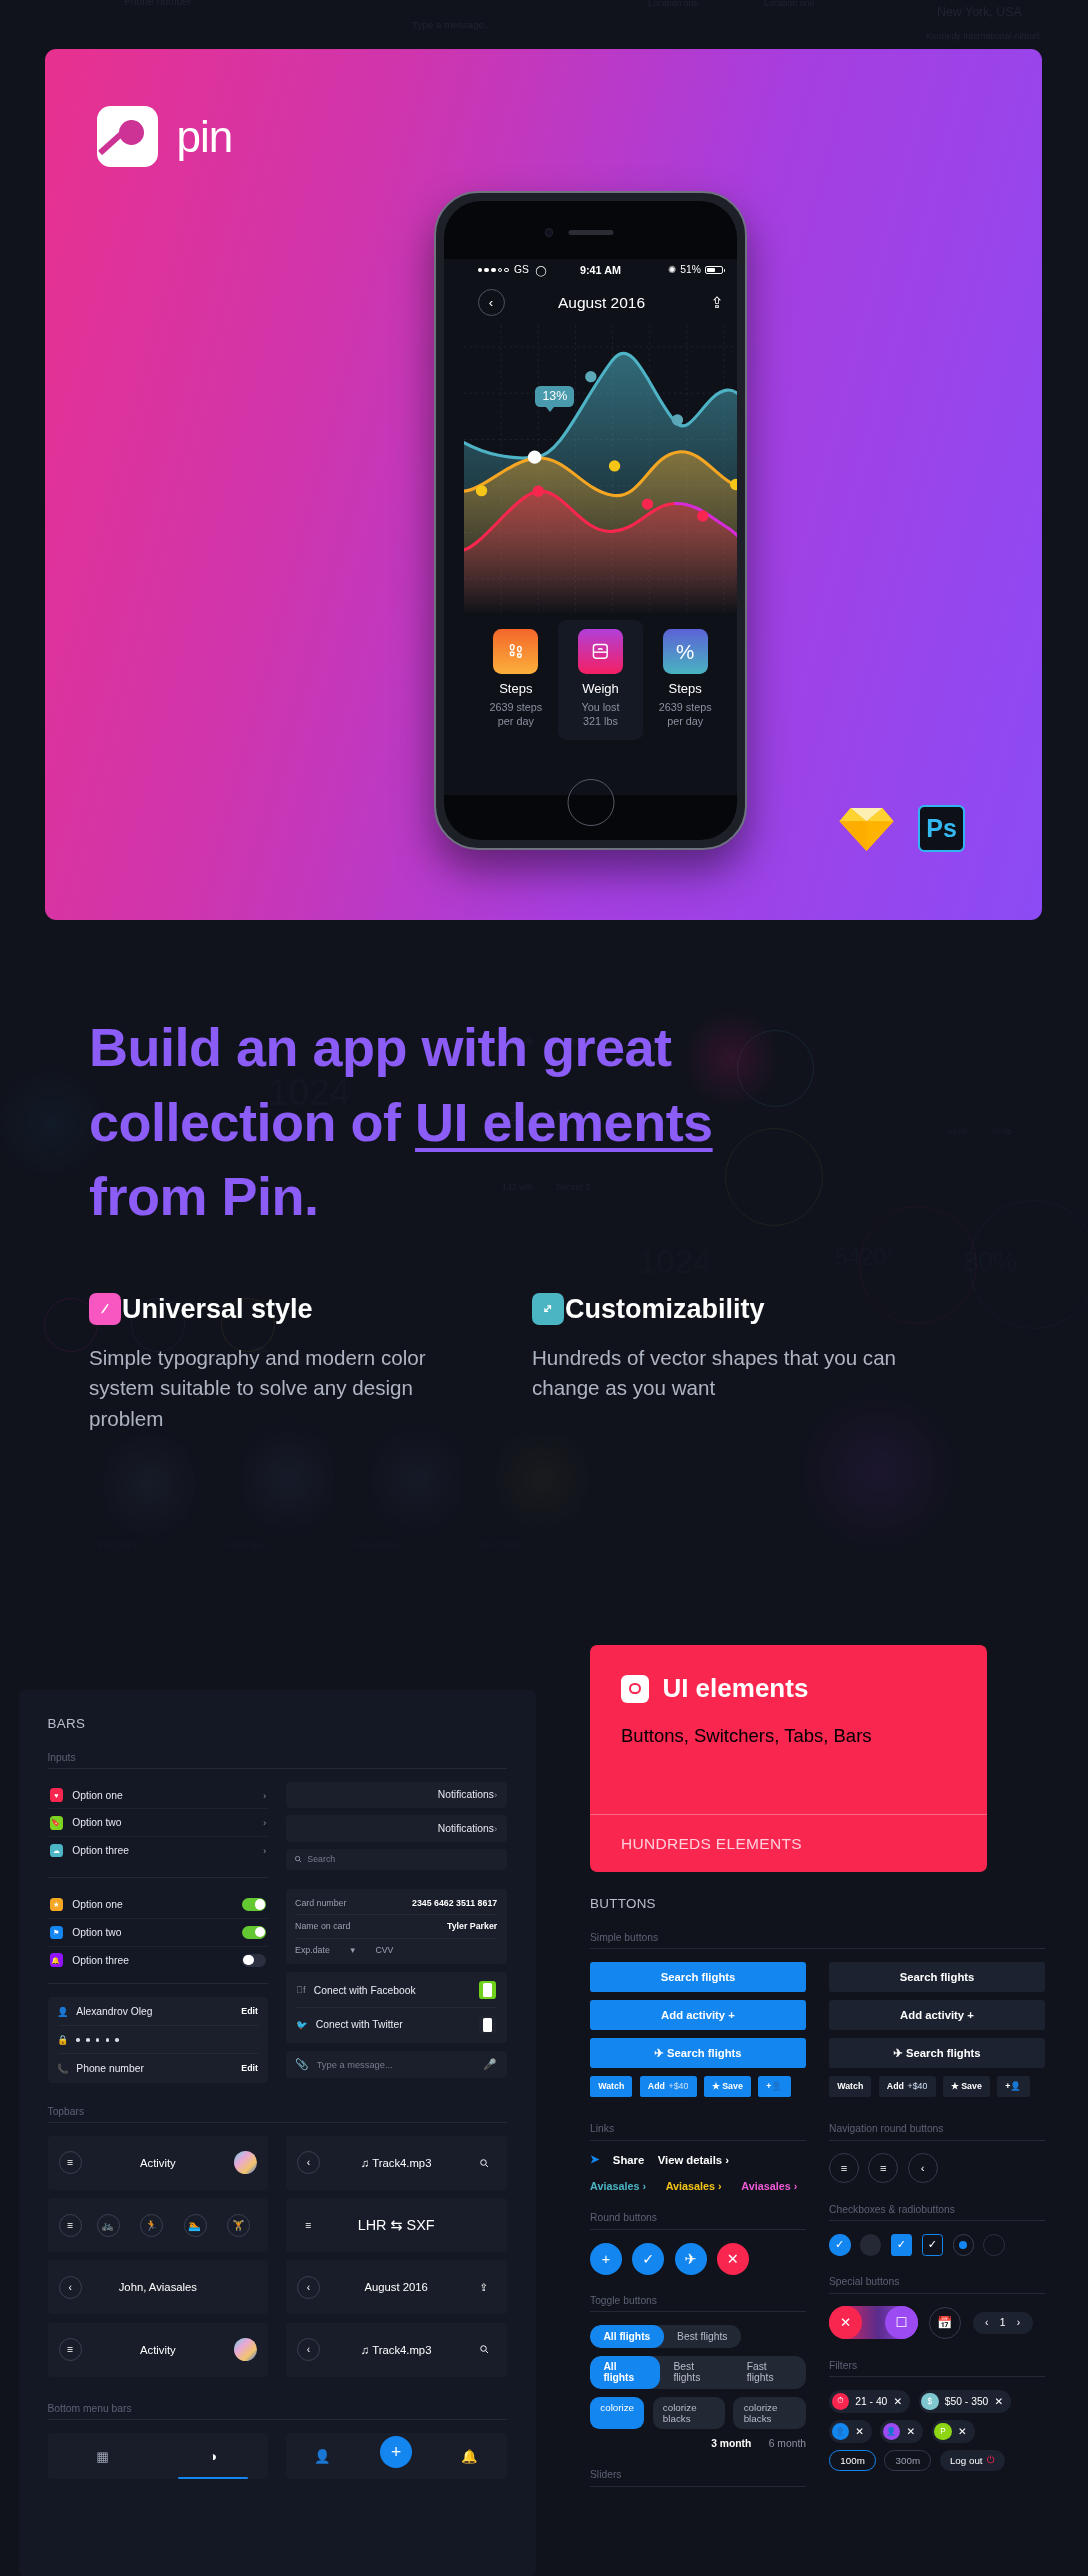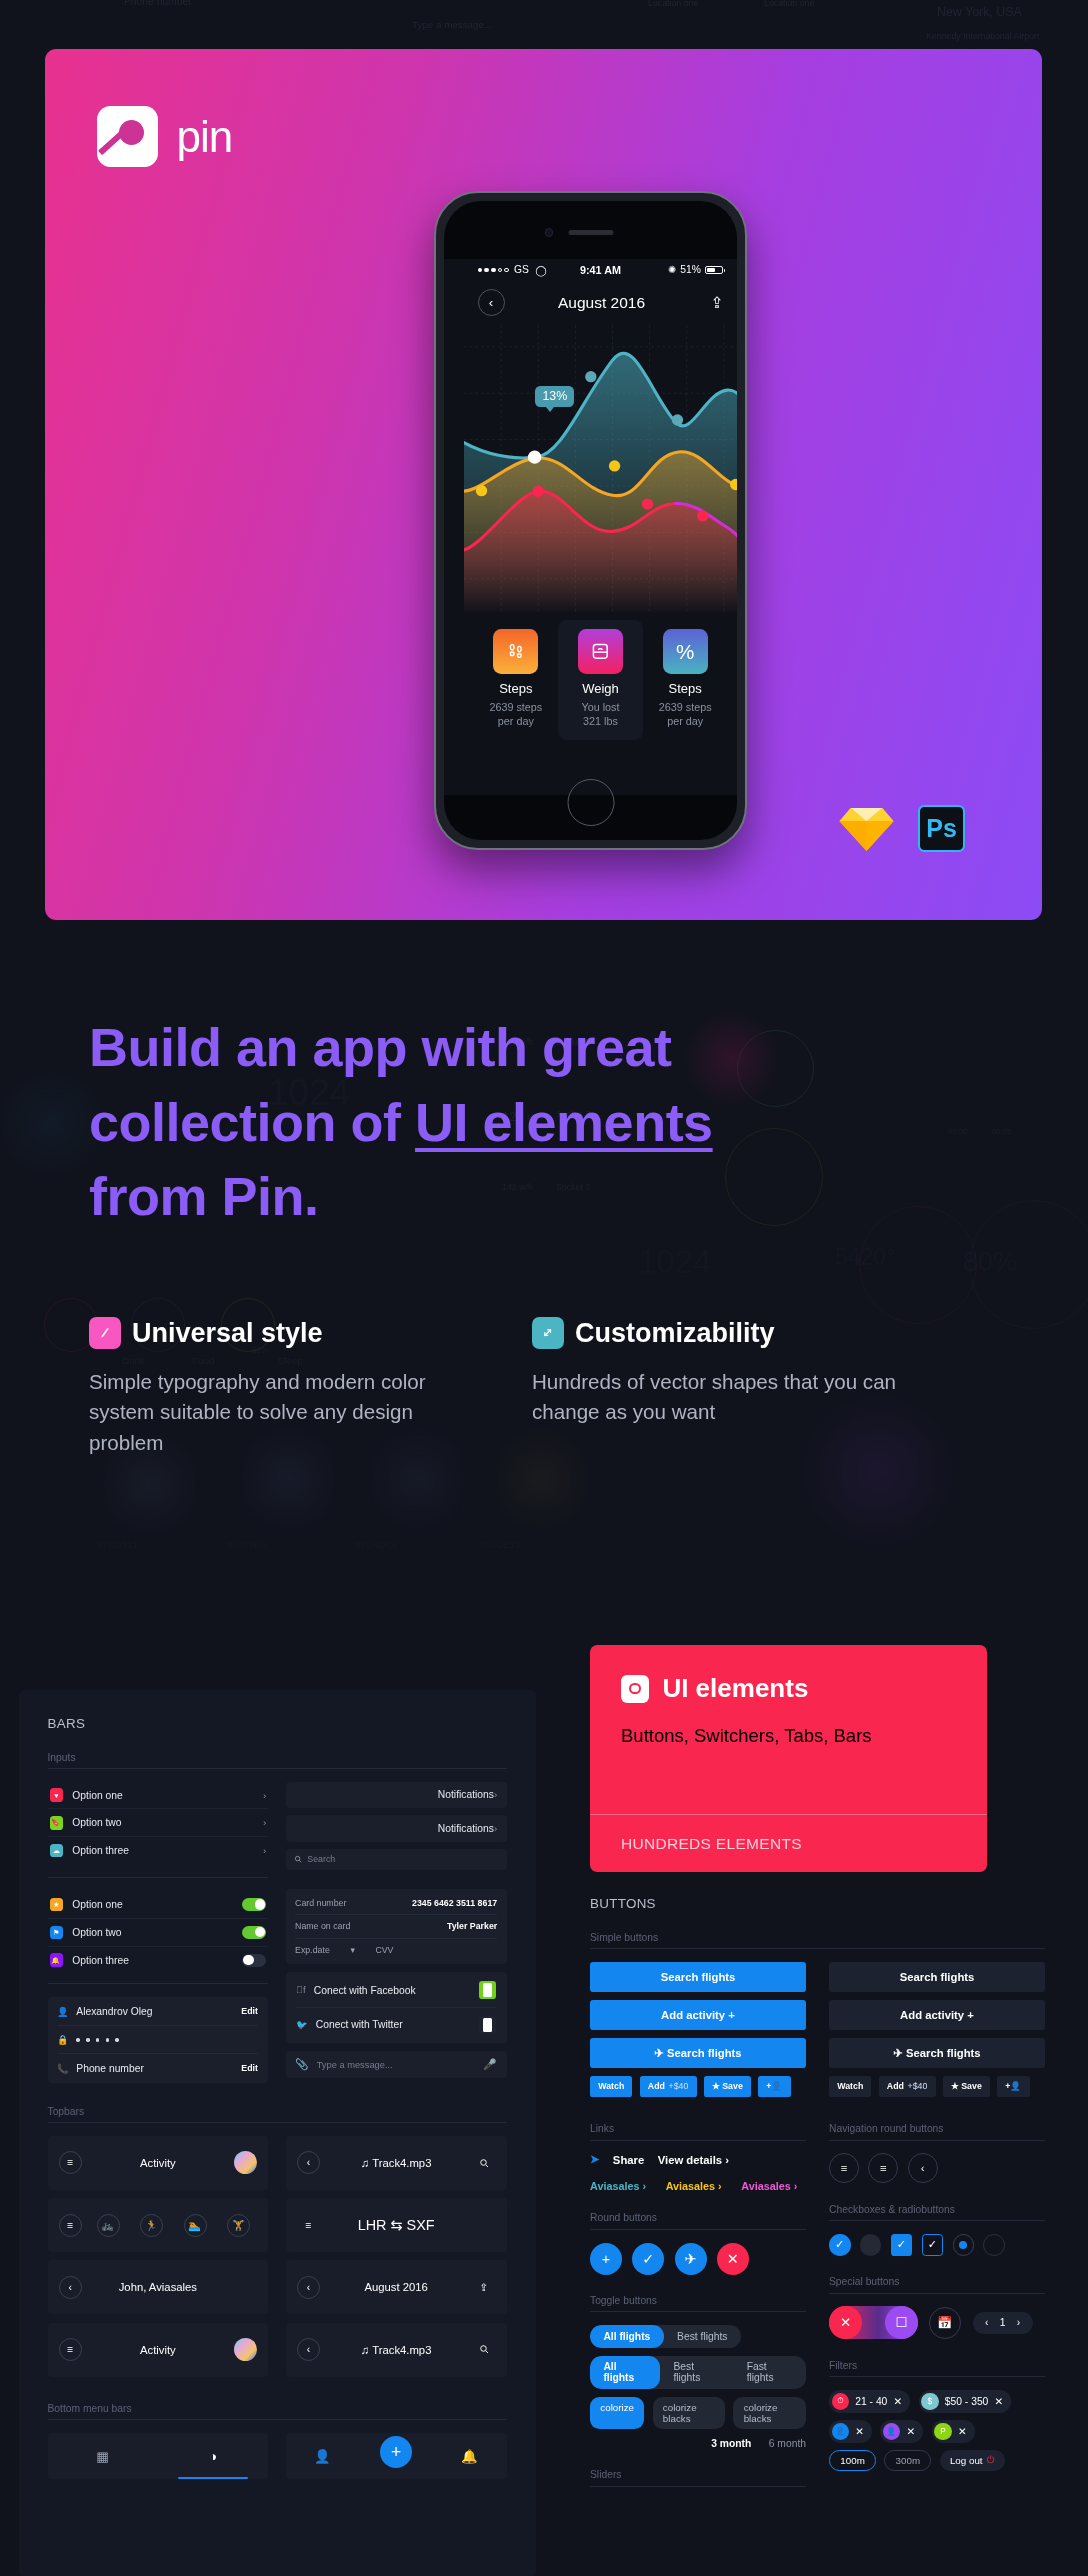--- a/index.html
+++ b/index.html
@@ -91,21 +91,21 @@
   .ps-badge { width:47px;height:47px;background:#0d1117;border:2.6px solid #2fb5ef;border-radius:6.2px;
      display:flex;align-items:center;justify-content:center;color:#34b9f3;font-size:25px;font-weight:700;}
 
   
   .headline { position:absolute; left:89px; top:1010px; width:876px;
     color:#8b5cf6; font-size:54px; line-height:1.38; font-weight:700; letter-spacing:-0.5px;}
   .headline u { text-decoration: underline; text-underline-offset: 7.2px; text-decoration-thickness:3.6px;}
 
   .features { position:absolute; left:89px; top:1293px; width:876px; display:flex; gap:62px; }
   .feat { width:381px; }
-  .feat-head { display:flex; align-items:center; gap:11px; margin-bottom:17.5px;margin-top:24px;}
+  .feat-head { display:flex; align-items:center; gap:1px; margin-bottom:17.5px;}
   .feat-ico { width:32px;height:32px;border-radius:7.2px;display:flex;align-items:center;
     justify-content:center;color:#fff;font-size:16.5px;}
   .feat-ico.pink{background:#f857c1;}
   .feat-ico.teal{background:#4cb5c4;}
   .feat-title{color:#fff;font-size:27px;font-weight:700;}
   .feat-body{color:#aeb4c2;font-size:20.6px;line-height:1.5;}
 
   
   .panel-bars { position:absolute; left:18.5px; top:1690px; width:517px; height:886px;
      background:#141824; border-radius:5.2px; }

